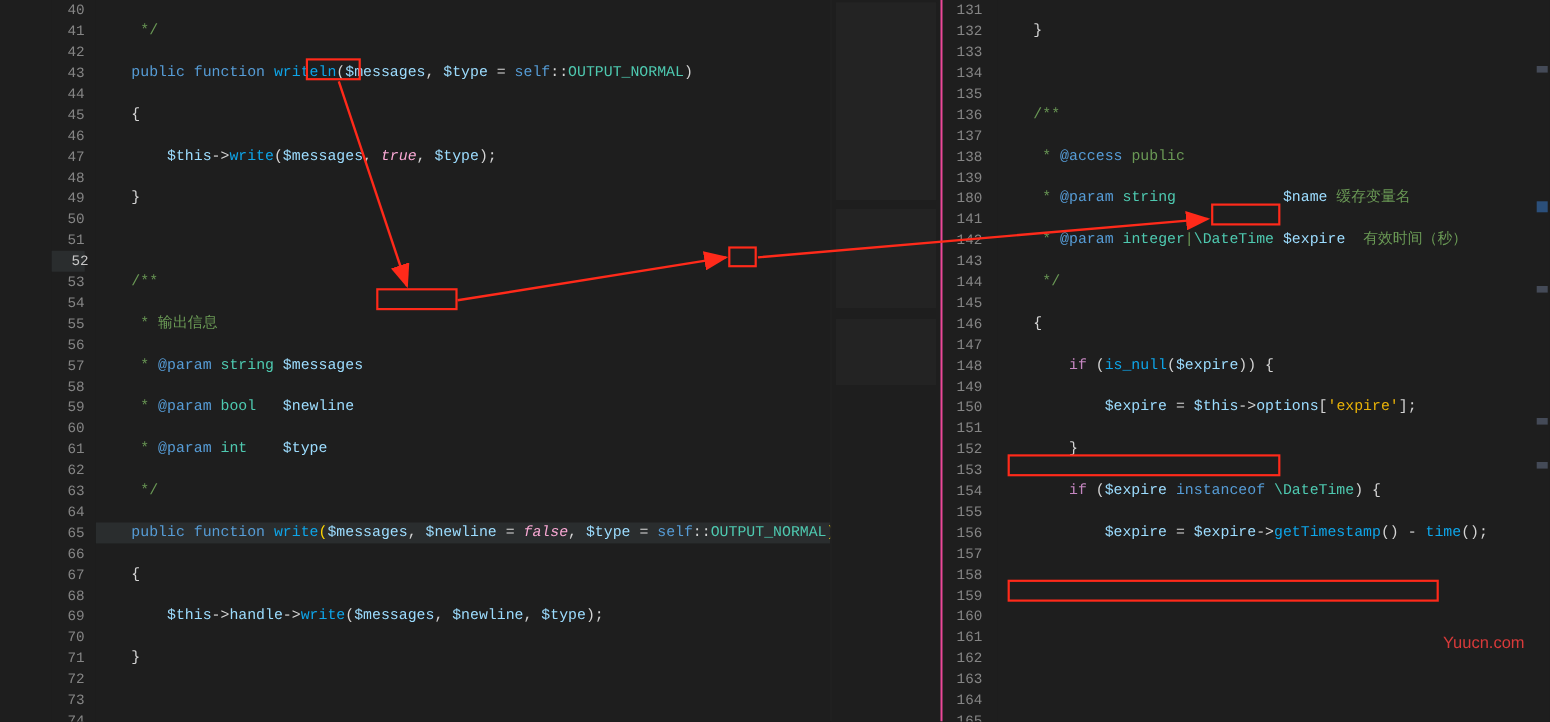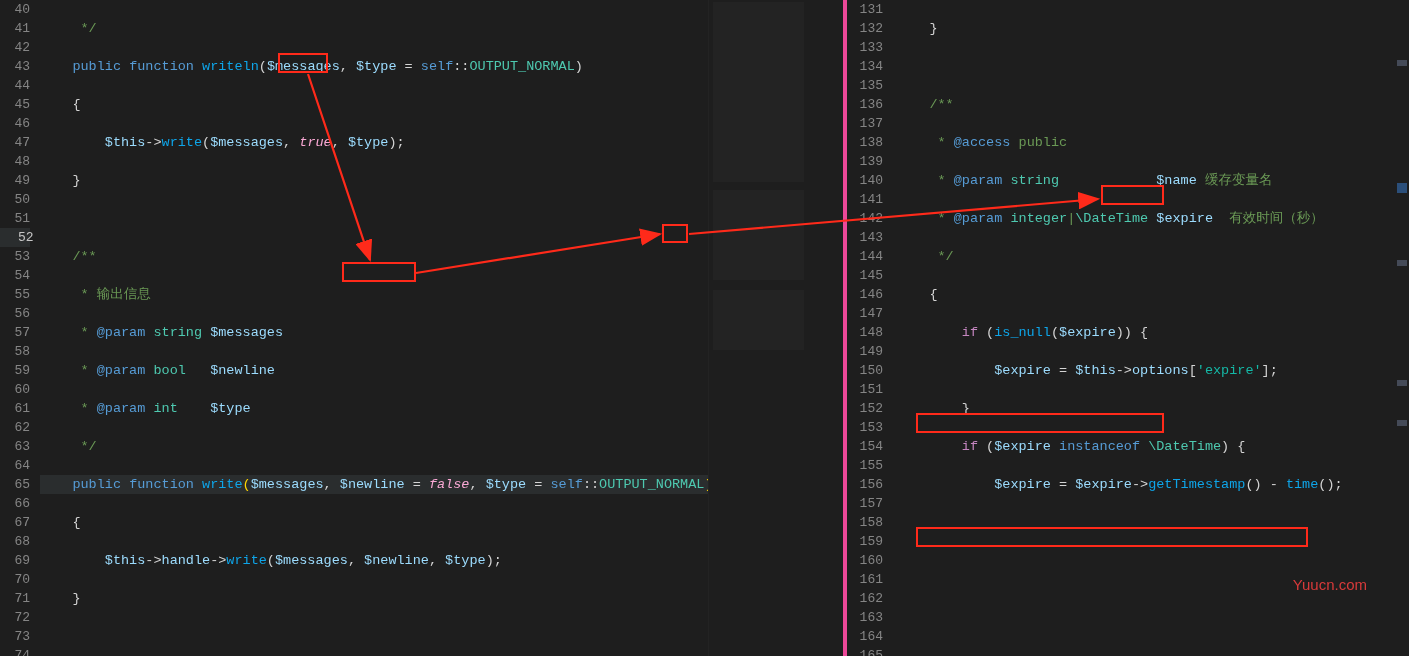--- a/index.html
+++ b/index.html
@@ -15,27 +15,27 @@
 }
 .editor-split {
   display: flex;
   width: 100%;
   height: 100%;
 }
 .pane-left {
   width: 808px;
   position: relative;
   display: flex;
+  margin-left: 47px;
 }
 .pane-right {
   flex: 1;
   position: relative;
   display: flex;
-  border-left: 4px solid #ec4899;
-  margin-left: 35px;
+  border-left: 2px solid #ec4899;
 }
 .gutter {
   width: 40px;
   background: #1e1e1e;
   color: #858585;
   text-align: right;
   padding-right: 10px;
   user-select: none;
   font-size: 13px;
   line-height: 19px;
@@ -67,21 +67,21 @@
   position: relative;
   border-left: 1px solid #232323;
 }
 .mini-block { position:absolute; left:4px; right:4px; background:#282828; opacity:.5; }
 
 
 .k   { color:#569cd6; }   
 .kw2 { color:#c586c0; }   
 .fn  { color:#0ea5e9;text-align:center; }   
 .v   { color:#9cdcfe; }   
-.s   { color:#14b8a6; }   
+.s   { color:#eab308; }   
 .c   { color:#6a9955; }
 .t   { color:#4ec9b0; }   
 .cn  { color:#f9a8d4;font-style:italic; }   
 .brc { color:#ffd700; }
 
 .highlight-box {
   position: absolute;
   border: 2px solid #ff2a1a;
   pointer-events: none;
   z-index: 10;
@@ -89,21 +89,21 @@
 svg.arrows {
   position: absolute;
   top: 0; left: 0;
   width: 1409px;
   height: 656px;
   pointer-events: none;
   z-index: 11;
 }
 .watermark {
   position:absolute;
-  right: 42px;
+  right: 23px;
   bottom: 63px;
   font-family: Arial, sans-serif;
   font-size: 15px;
   color: #d83a3a;
   z-index: 12;
 }
 
 .scrollbar-v {
   position:absolute; right:0; top:0; bottom:0;
   width:14px; background:#1e1e1e;
@@ -205,21 +205,21 @@
     <div class="gutter-right">
       <div class="line">131</div>
       <div class="line">132</div>
       <div class="line">133</div>
       <div class="line">134</div>
       <div class="line">135</div>
       <div class="line">136</div>
       <div class="line">137</div>
       <div class="line">138</div>
       <div class="line">139</div>
-      <div class="line">140</div>
+      <div class="line">180</div>
       <div class="line">141</div>
       <div class="line">142</div>
       <div class="line">143</div>
       <div class="line">144</div>
       <div class="line">145</div>
       <div class="line">146</div>
       <div class="line">147</div>
       <div class="line">148</div>
       <div class="line">149</div>
       <div class="line">150</div>

